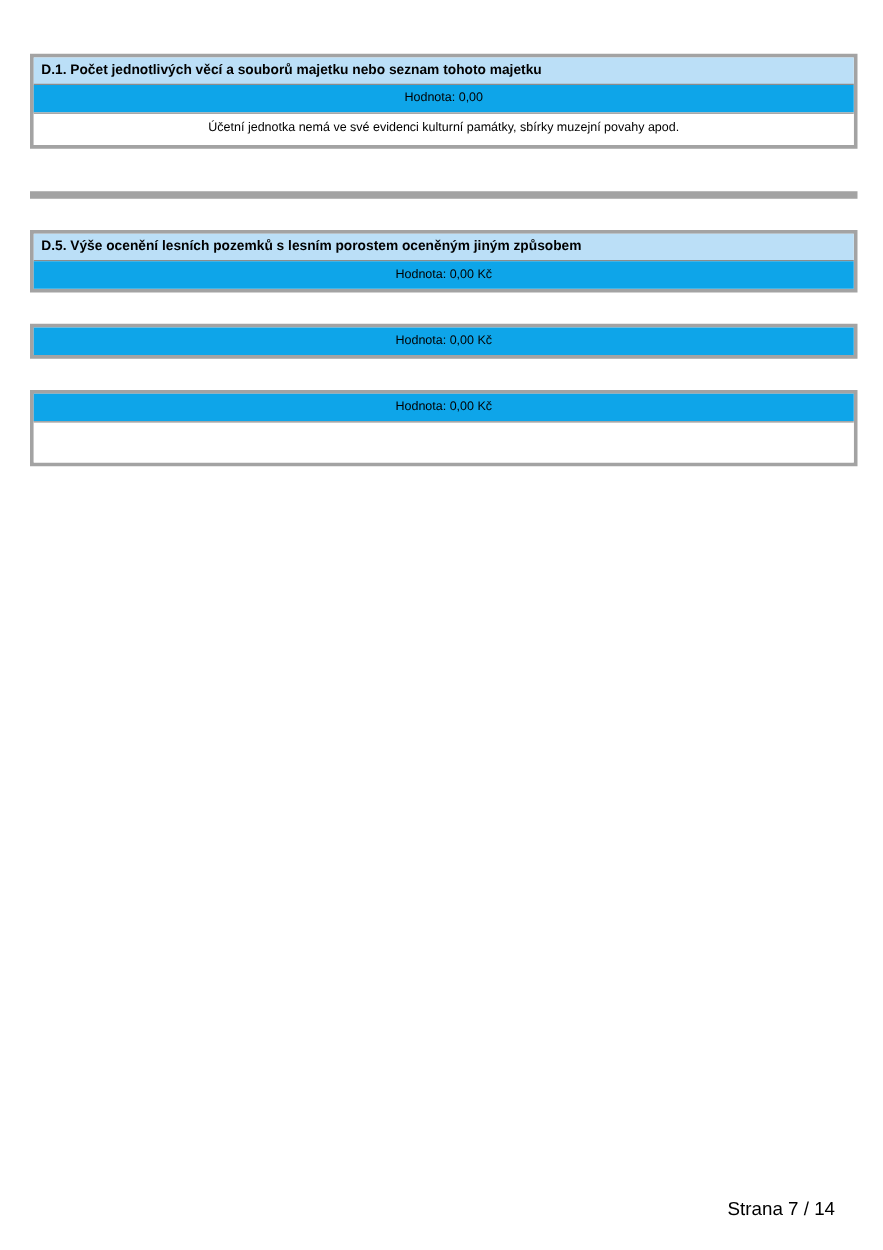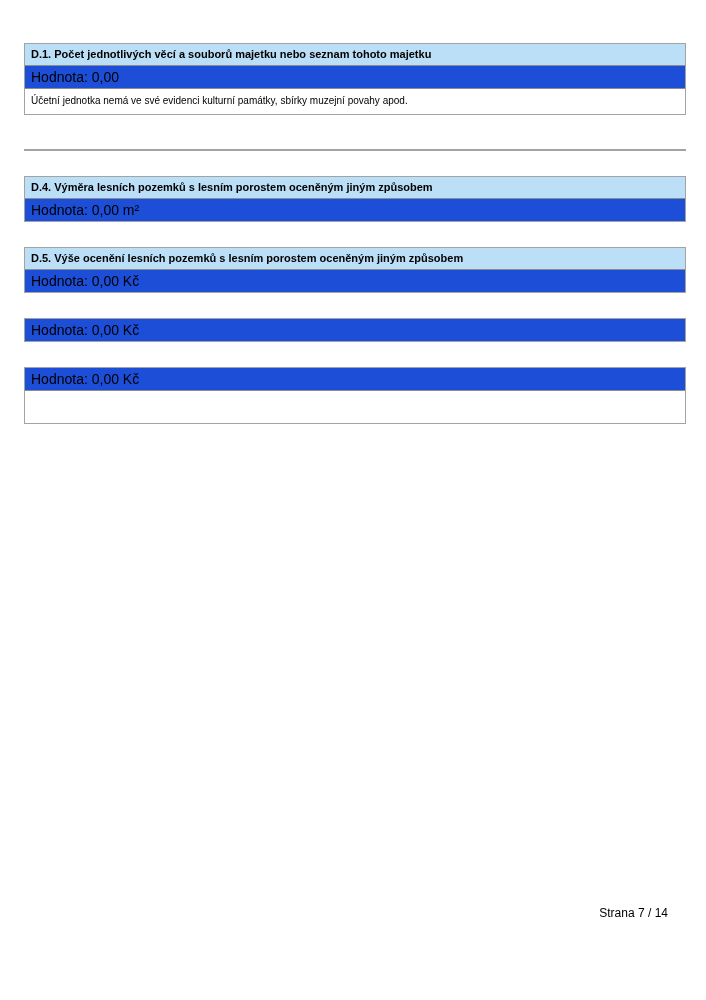--- a/index.html
+++ b/index.html
@@ -11,76 +11,74 @@
     position: relative;
     overflow: hidden;
   }
   .doc-body {
     position: absolute;
     left: 24px;
     top: 43px;
     width: 662px;
   }
   .section {
-    border: 1px solid #a3a3a3;
+    border: 3px solid #a3a3a3;
     margin-bottom: 25px;
     background: #ffffff;
   }
   .section.gap-lg { margin-bottom: 34px; }
   .row-header {
     background: #bbdff7;
     border-bottom: 1px solid #8c8c8c;
     padding: 4px 6px;
     font-size: 11px;
     font-weight: bold;
     line-height: 13px;
   }
   .row-value {
-    background: #1d4ed8;
+    background: #0ea5e9;
     padding: 5px 6px;
-    font-size: 14px;
+    font-size: 10px;
     line-height: 12px;
+    text-align: center;
   }
   .row-comment {
     background: #ffffff;
     border-top: 1px solid #8c8c8c;
     padding: 6px 6px 7px 6px;
     font-size: 10px;
     line-height: 12px;
     min-height: 25px;
+    text-align: center;
   }
   .row-comment.empty { height: 33px; }
   .page-footer {
     position: absolute;
-    top: 908px;
+    top: 962px;
     right: 38px;
-    font-size: 12px;
+    font-size: 15px;
     line-height: 11px;
     color: #000000;
   }
 </style>
 </head>
 <body>
 
 <div class="doc-body">
 
   <div class="section gap-lg">
     <div class="row-header">D.1. Počet jednotlivých věcí a souborů majetku nebo seznam tohoto majetku</div>
     <div class="row-value">Hodnota:  0,00</div>
     <div class="row-comment">Účetní jednotka nemá ve své evidenci kulturní památky, sbírky muzejní povahy apod.</div>
   </div>
 
   <div class="section">
   </div>
 
 
-  <div class="section">
-    <div class="row-header">D.4. Výměra lesních pozemků s lesním porostem oceněným jiným způsobem</div>
-    <div class="row-value">Hodnota:  0,00 m²</div>
-  </div>
 
   <div class="section">
     <div class="row-header">D.5. Výše ocenění lesních pozemků s lesním porostem oceněným jiným způsobem</div>
     <div class="row-value">Hodnota:  0,00 Kč</div>
   </div>
 
   <div class="section">
     <div class="row-value">Hodnota:  0,00 Kč</div>
   </div>
 

